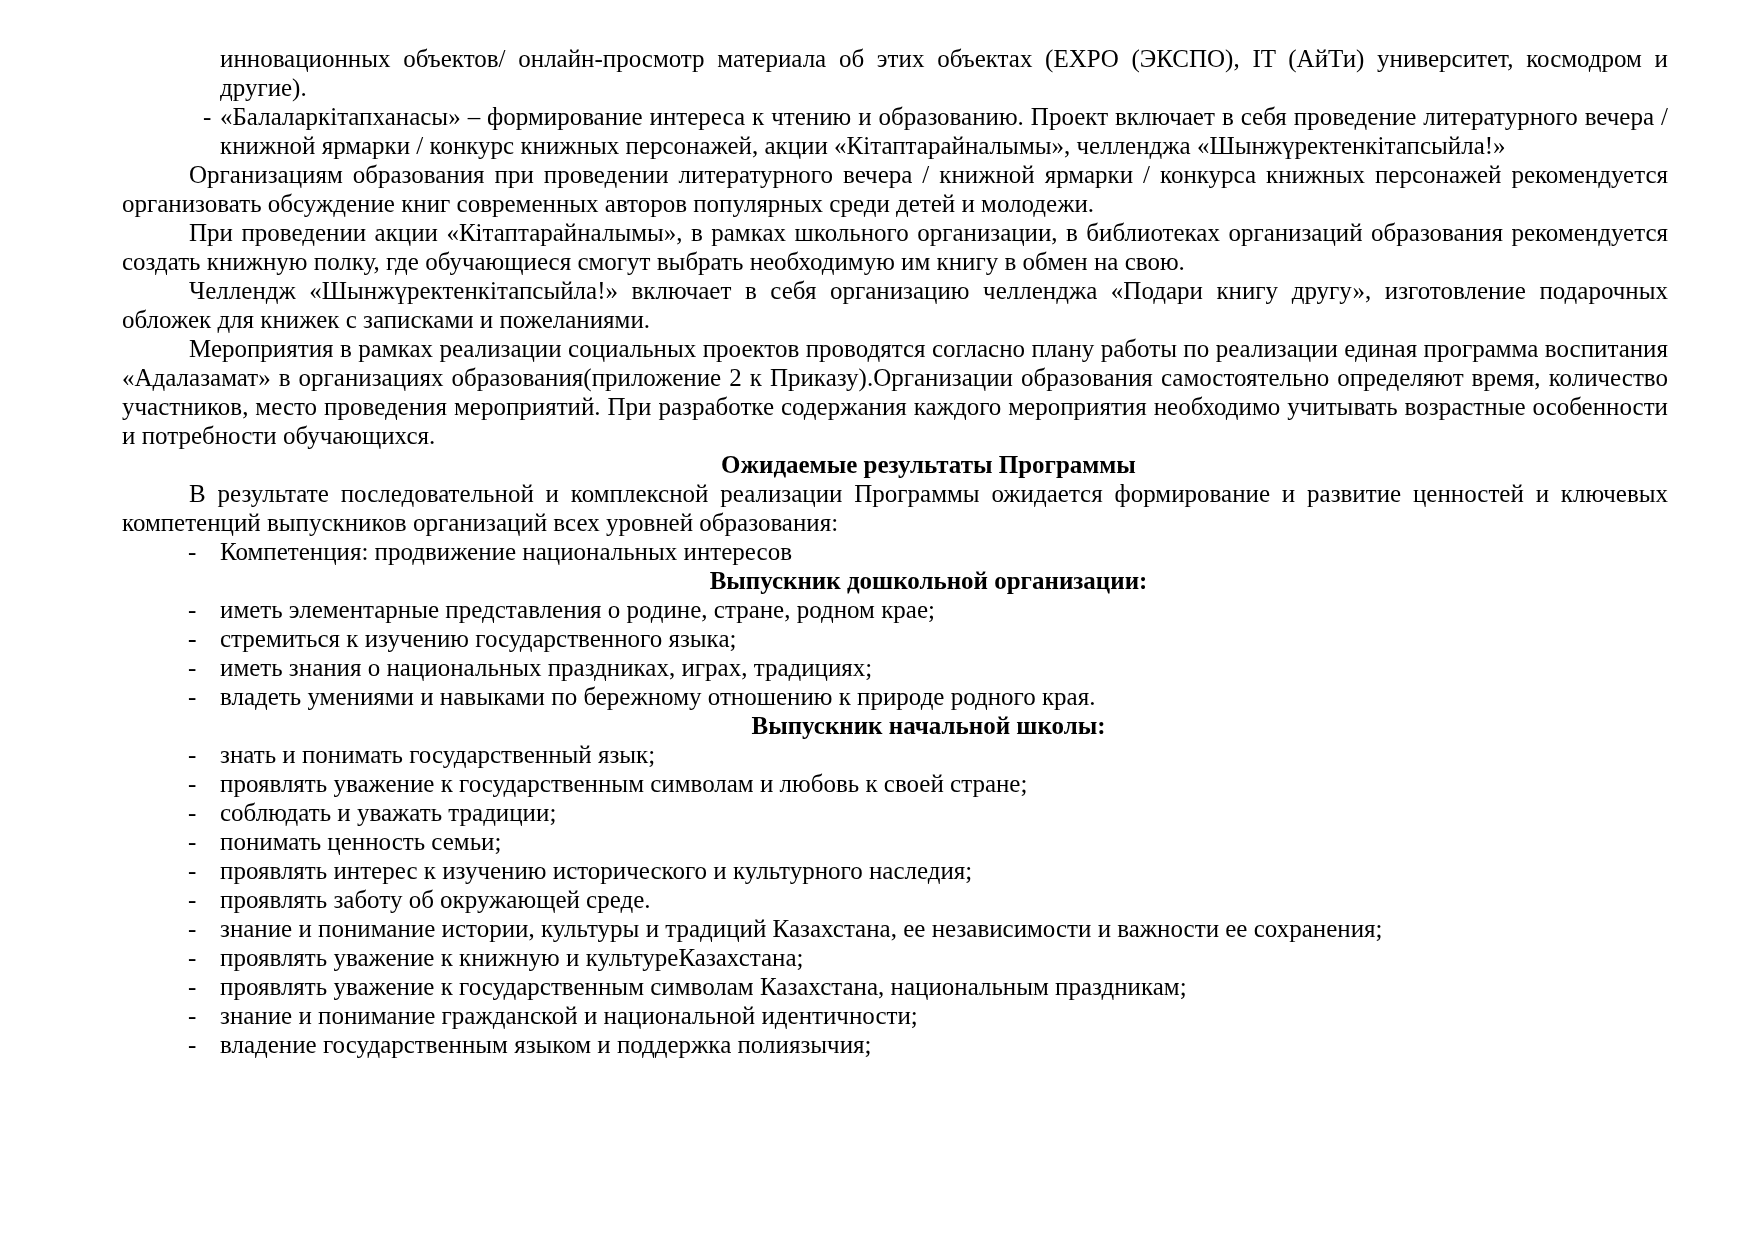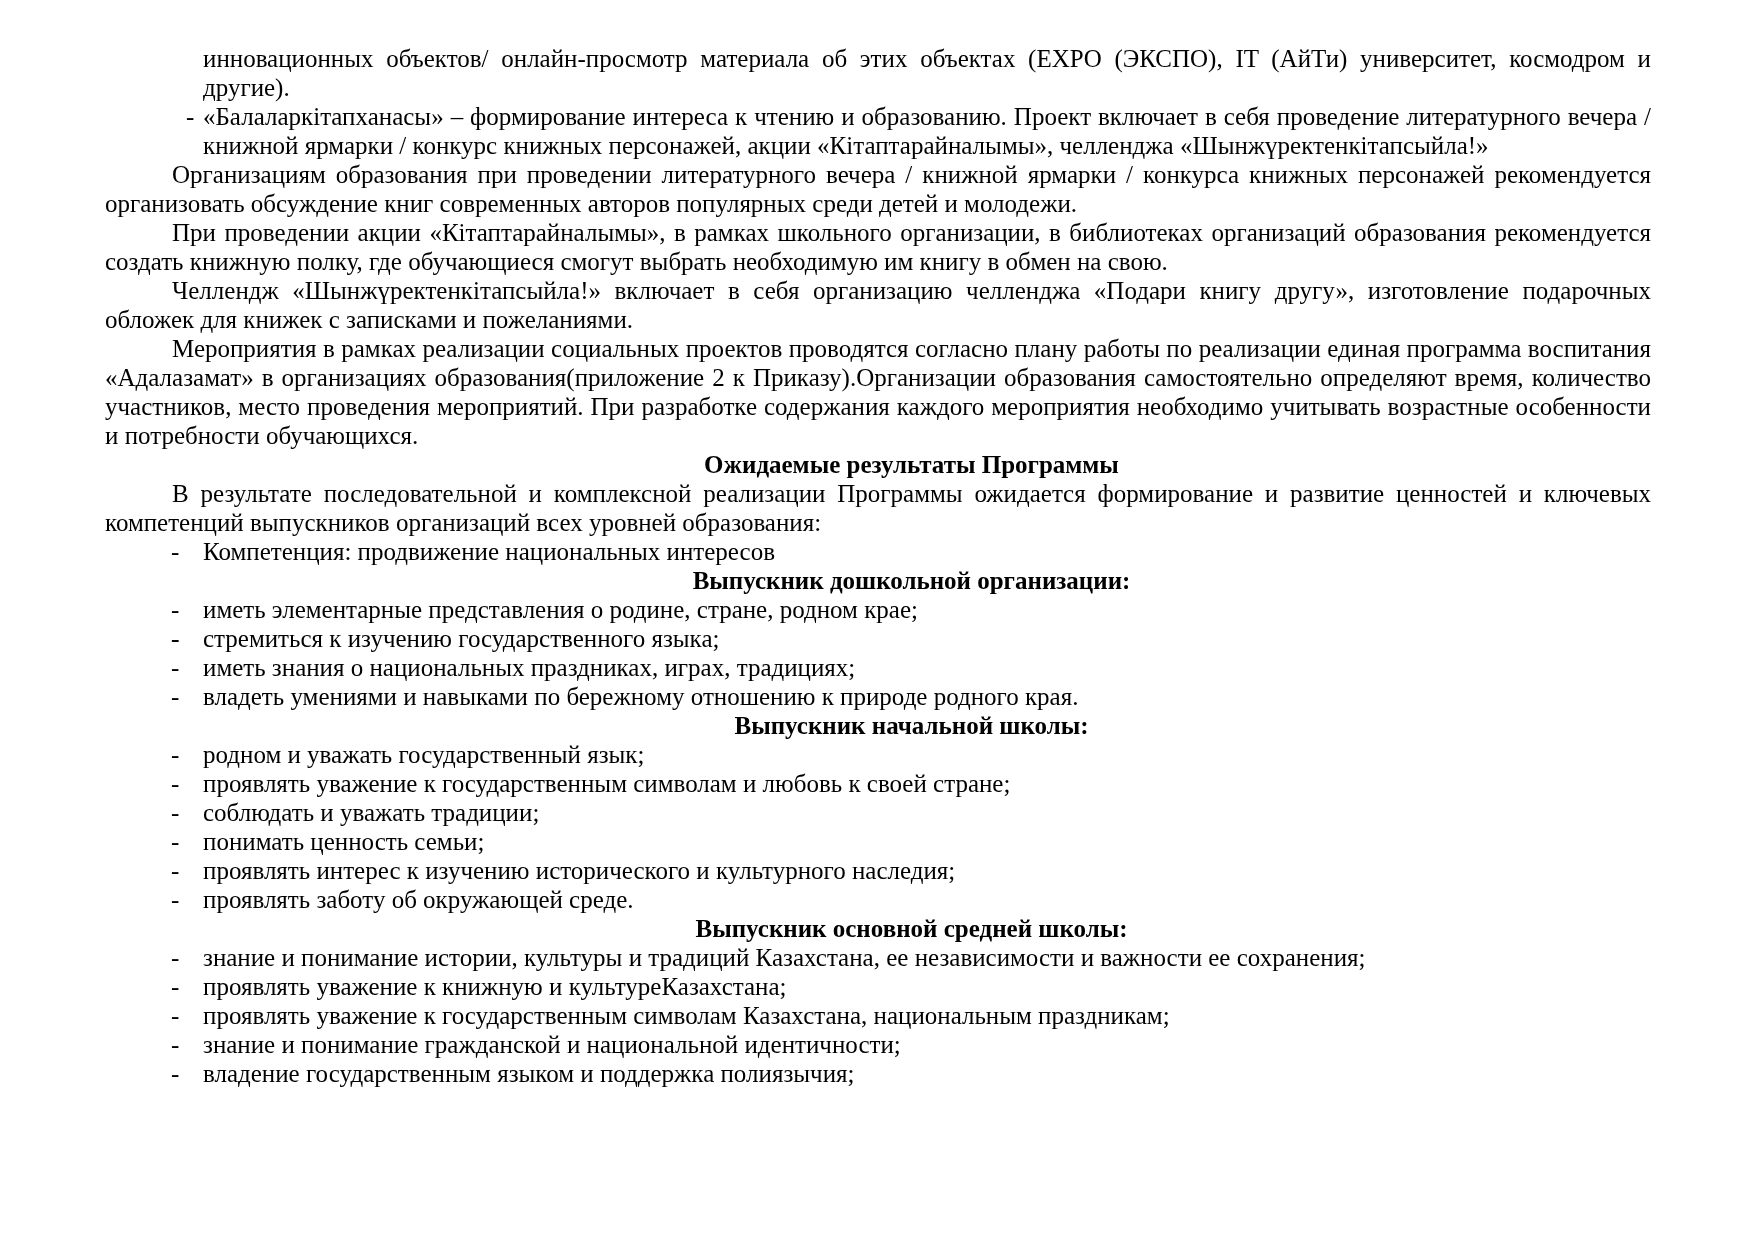--- a/index.html
+++ b/index.html
@@ -12,21 +12,21 @@
     width: 1755px;
     height: 1240px;
     overflow: hidden;
     font-family: "Liberation Serif", "DejaVu Serif", serif;
     font-size: 25px;
     line-height: 29px;
     color: #000000;
   }
   .doc-body {
     position: absolute;
-    left: 105px;
+    left: 122px;
     top: 44px;
     width: 1546px;
   }
   .block {
     text-align: justify;
     margin: 0;
     padding: 0;
   }
   
   .para {
@@ -69,25 +69,24 @@
     <div class="block heading"><span>Ожидаемые результаты Программы</span></div>
     <div class="block para"><span>В результате последовательной и комплексной реализации Программы ожидается формирование и развитие ценностей и ключевых компетенций выпускников организаций всех уровней образования:</span></div>
     <div class="block bullet"><span class="dash">-</span><span>Компетенция: продвижение национальных интересов</span></div>
     <div class="block heading"><span>Выпускник дошкольной организации:</span></div>
     <div class="block bullet"><span class="dash">-</span><span>иметь элементарные представления о родине, стране, родном крае;</span></div>
     <div class="block bullet"><span class="dash">-</span></div>
     <div class="block bullet"><span class="dash">-</span><span>стремиться к изучению государственного языка;</span></div>
     <div class="block bullet"><span class="dash">-</span><span>иметь знания о национальных праздниках, играх, традициях;</span></div>
     <div class="block bullet"><span class="dash">-</span><span>владеть умениями и навыками по бережному отношению к природе родного края.</span></div>
     <div class="block heading"><span>Выпускник начальной школы:</span></div>
-    <div class="block bullet"><span class="dash">-</span><span>родном и уважать государственный язык;</span></div>
+    <div class="block bullet"><span class="dash">-</span><span>знать и понимать государственный язык;</span></div>
     <div class="block bullet"><span class="dash">-</span><span>проявлять уважение к государственным символам и любовь к своей стране;</span></div>
     <div class="block bullet"><span class="dash">-</span><span>соблюдать и уважать традиции;</span></div>
     <div class="block bullet"><span class="dash">-</span><span>понимать ценность семьи;</span></div>
     <div class="block bullet"><span class="dash">-</span><span>проявлять интерес к изучению исторического и культурного наследия;</span></div>
     <div class="block bullet"><span class="dash">-</span><span>проявлять заботу об окружающей среде.</span></div>
-    <div class="block heading"><span>Выпускник основной средней школы:</span></div>
     <div class="block bullet"><span class="dash">-</span><span>знание и понимание истории, культуры и традиций Казахстана, ее независимости и важности ее сохранения;</span></div>
     <div class="block bullet"><span class="dash">-</span><span>проявлять уважение к книжную и культуреКазахстана;</span></div>
     <div class="block bullet"><span class="dash">-</span><span>проявлять уважение к государственным символам Казахстана, национальным праздникам;</span></div>
     <div class="block bullet"><span class="dash">-</span><span>знание и понимание гражданской и национальной идентичности;</span></div>
     <div class="block bullet"><span class="dash">-</span><span>владение государственным языком и поддержка полиязычия;</span></div>
   </div>
 
 </body></html>

